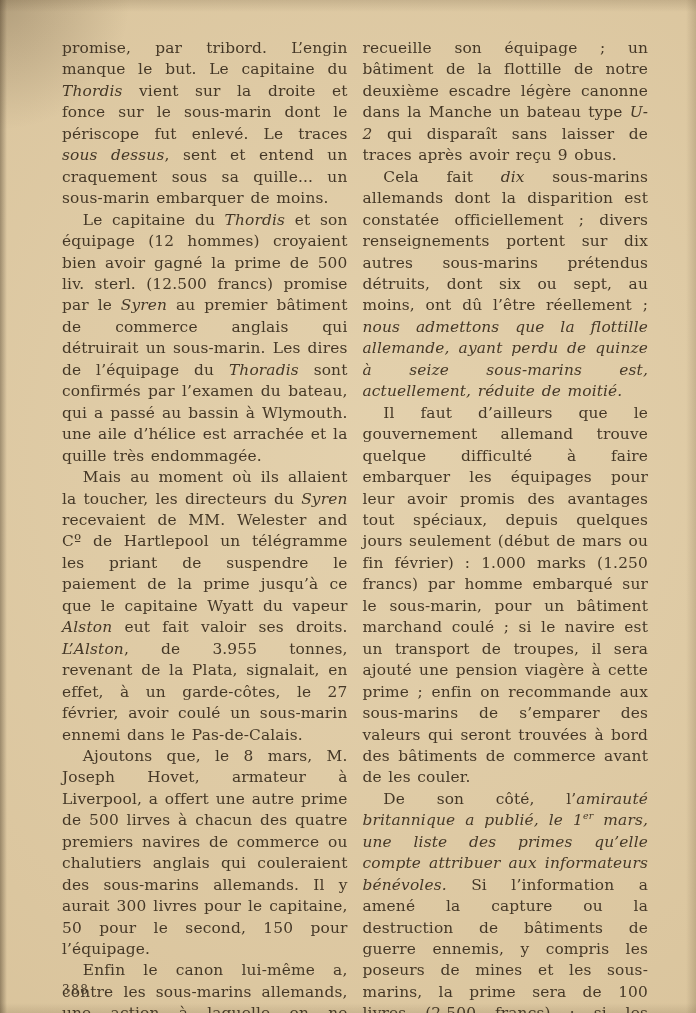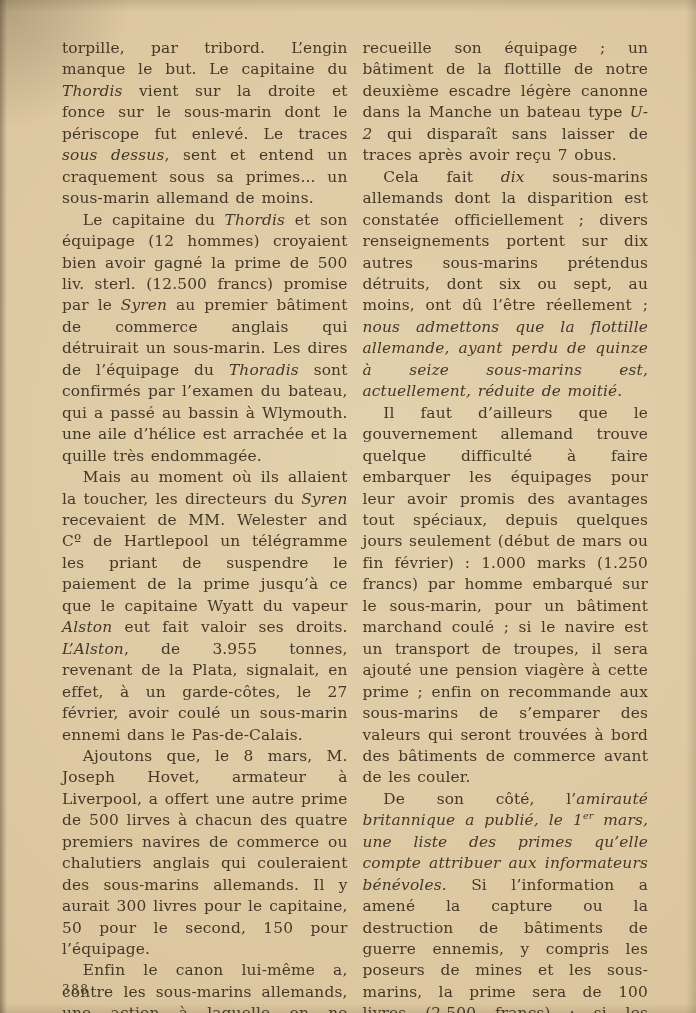--- a/index.html
+++ b/index.html
@@ -46,27 +46,27 @@
     font-size:12px;
     letter-spacing:1.5px;
   }
 </style>
 </head>
 <body>
 
 <div class="scan">
   <div class="text-block">
     <div class="col" id="col-left">
-        <p class=""><span>torpille, par tribord. L’engin manque le but. Le capitaine du </span><em>Thordis</em><span> vient sur la droite et fonce sur le sous-marin dont le périscope fut enlevé. Le traces </span><em>sous dessus</em><span>, sent et entend un craquement sous sa primes... un sous-marin allemand de moins.</span></p>
+        <p class=""><span>promise, par tribord. L’engin manque le but. Le capitaine du </span><em>Thordis</em><span> vient sur la droite et fonce sur le sous-marin dont le périscope fut enlevé. Le traces </span><em>sous dessus</em><span>, sent et entend un craquement sous sa quille... un sous-marin embarquer de moins.</span></p>
         <p class="indent"><span>Le capitaine du </span><em>Thordis</em><span> et son équipage (12 hommes) croyaient bien avoir gagné la prime de 500 liv. sterl. (12.500 francs) promise par le </span><em>Syren</em><span> au premier bâtiment de commerce anglais qui détruirait un sous-marin. Les dires de l’équipage du </span><em>Thoradis</em><span> sont confirmés par l’examen du bateau, qui a passé au bassin à Wlymouth. une aile d’hélice est arrachée et la quille très endommagée.</span></p>
         <p class="indent"><span>Mais au moment où ils allaient la toucher, les directeurs du </span><em>Syren</em><span> recevaient de MM. Welester and Cº de Hartlepool un télégramme les priant de suspendre le paiement de la prime jusqu’à ce que le capitaine Wyatt du vapeur </span><em>Alston</em><span> eut fait valoir ses droits. </span><em>L’Alston</em><span>, de 3.955 tonnes, revenant de la Plata, signalait, en effet, à un garde-côtes, le 27 février, avoir coulé un sous-marin ennemi dans le Pas-de-Calais.</span></p>
         <p class="indent"><span>Ajoutons que, le 8 mars, M. Joseph Hovet, armateur à Liverpool, a offert une autre prime de 500 lirves à chacun des quatre premiers navires de commerce ou chalutiers anglais qui couleraient des sous-marins allemands. Il y aurait 300 livres pour le capitaine, 50 pour le second, 150 pour l’équipage.</span></p>
         <p class="indent"><span>Enfin le canon lui-même a, contre les sous-marins allemands, une action à laquelle on ne s’attendait guère. Nous avons vu comment les croiseurs anglais de la première escadre légère, et, en particulier, le </span></p>
       </div>
     <div class="col" id="col-right">
-        <p class=""><span>recueille son équipage ; un bâtiment de la flottille de notre deuxième escadre légère canonne dans la Manche un bateau type </span><em>U-2</em><span> qui disparaît sans laisser de traces après avoir reçu 7 obus.</span></p>
+        <p class=""><span>recueille son équipage ; un bâtiment de la flottille de notre deuxième escadre légère canonne dans la Manche un bateau type </span><em>U-2</em><span> qui disparaît sans laisser de traces après avoir reçu 9 obus.</span></p>
         <p class="indent"><span>Cela fait </span><em>dix</em><span> sous-marins allemands dont la disparition est constatée officiellement ; divers renseignements portent sur dix autres sous-marins prétendus détruits, dont six ou sept, au moins, ont dû l’être réellement ; </span><em>nous admettons que la flottille allemande, ayant perdu de quinze à seize sous-marins est, actuellement, réduite de moitié.</em></p>
         <p class="indent"><span>Il faut d’ailleurs que le gouvernement allemand trouve quelque difficulté à faire embarquer les équipages pour leur avoir promis des avantages tout spéciaux, depuis quelques jours seulement (début de mars ou fin février) : 1.000 marks (1.250 francs) par homme embarqué sur le sous-marin, pour un bâtiment marchand coulé ; si le navire est un transport de troupes, il sera ajouté une pension viagère à cette prime ; enfin on recommande aux sous-marins de s’emparer des valeurs qui seront trouvées à bord des bâtiments de commerce avant de les couler.</span></p>
         <p class="indent"><span>De son côté, l’</span><em>amirauté britannique a publié, le 1</em><em><sup>er</sup></em><em> mars, une liste des primes qu’elle compte attribuer aux informateurs bénévoles.</em><span> Si l’information a amené la capture ou la destruction de bâtiments de guerre ennemis, y compris les poseurs de mines et les sous-marins, la prime sera de 100 livres (2.500 francs) ; si les renseignements n’ont permis que de découvrir et de donner la chasse aux bâtiments susdits, la prime sera encore de 625 francs ; enfin une prime de 125 francs est attribuée aax donneurs de renseignements sur les mouvements des navires de guerre de l’ennemi, de ses sous-marins et de ses poseurs de mines même sous pavillon neutre quand le renseignemet sera reconnu exact. Voilà de quoi exciter l’activité des capitaines et des marins du commerce...</span></p>
       </div>
   </div>
   <div class="page-number">388</div>
 </div>
 
 </body></html>

